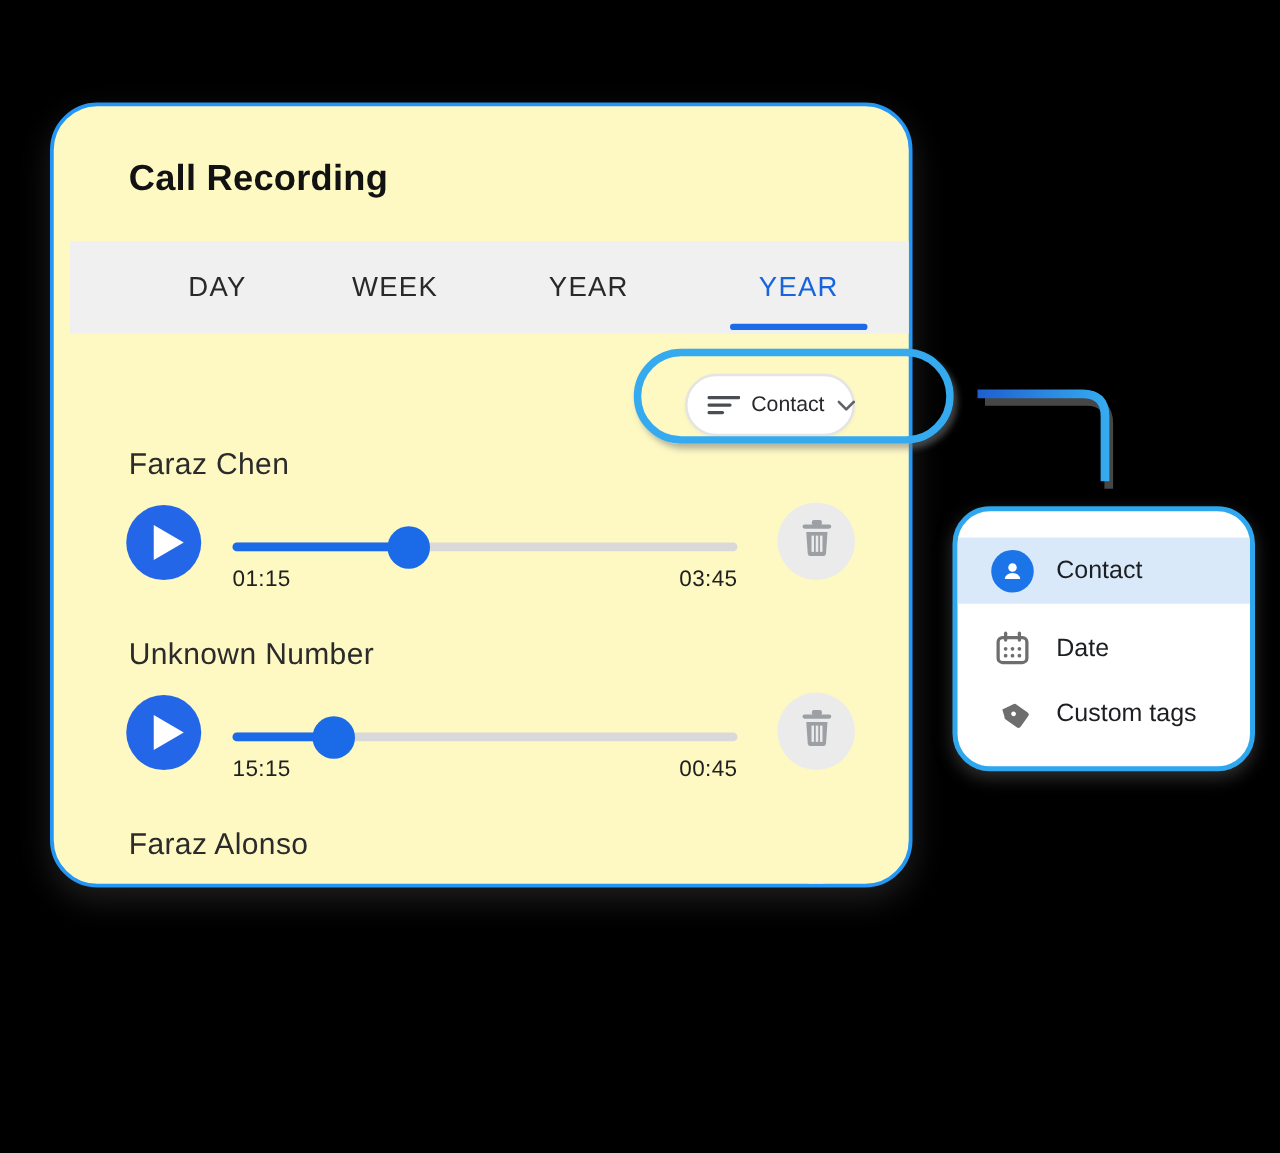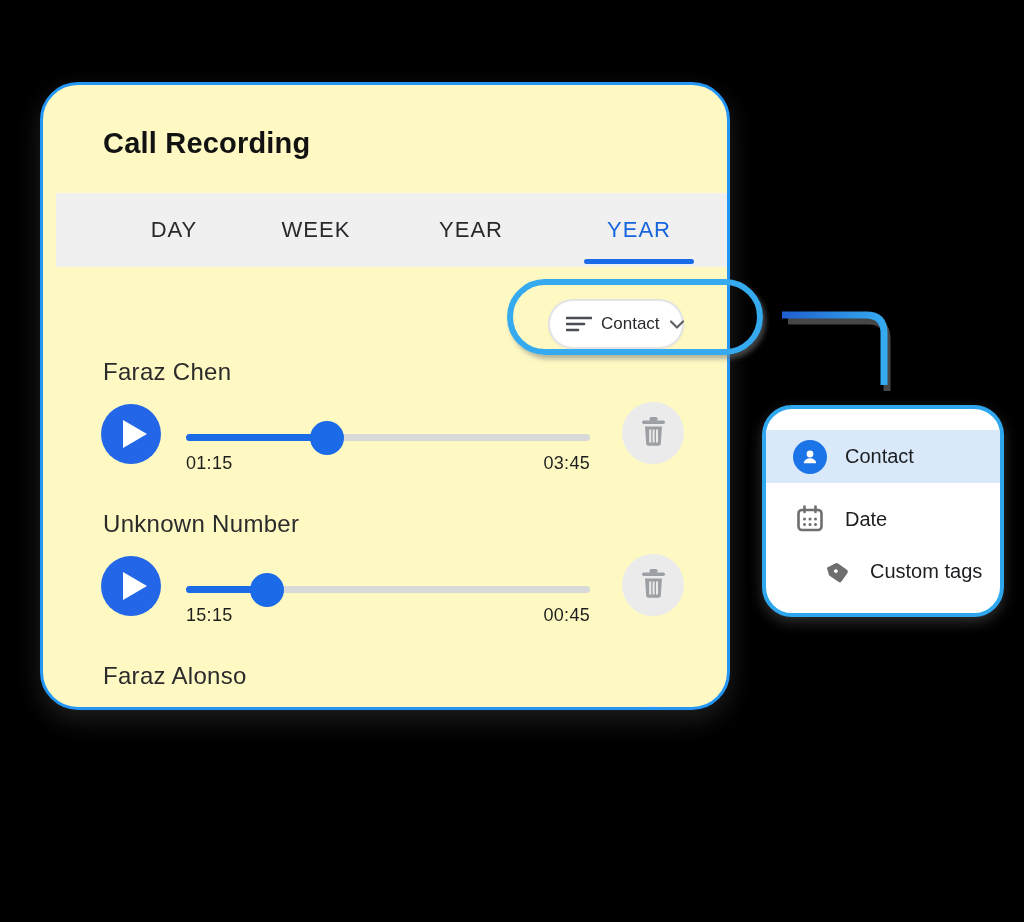--- a/index.html
+++ b/index.html
@@ -91,21 +91,21 @@
     box-sizing:border-box;overflow:hidden;
     box-shadow:0 5px 14px rgba(80,80,80,.6);
   }
   .menu-row{
     position:absolute;left:0;width:100%;height:48px;
     display:flex;align-items:center;padding-left:27px;gap:18px;
     box-sizing:border-box;cursor:pointer;
   }
   .menu-row.m0{top:21px;height:53px;}
   .menu-row.m1{top:86px;}
-  .menu-row.m2{top:138px;margin-left:25px;}
+  .menu-row.m2{top:138px;}
   .menu-row.selected{background:#D9E9FA;}
   .menu-row .mlabel{font-size:20px;color:#1C1E21;}
   .person-badge{
     width:34px;height:34px;border-radius:50%;background:#1B74E8;
     display:flex;align-items:center;justify-content:center;flex:0 0 auto;
   }
   .gicon{flex:0 0 auto;display:flex;align-items:center;justify-content:center;width:34px;}
 </style>
 </head>
 <body>

